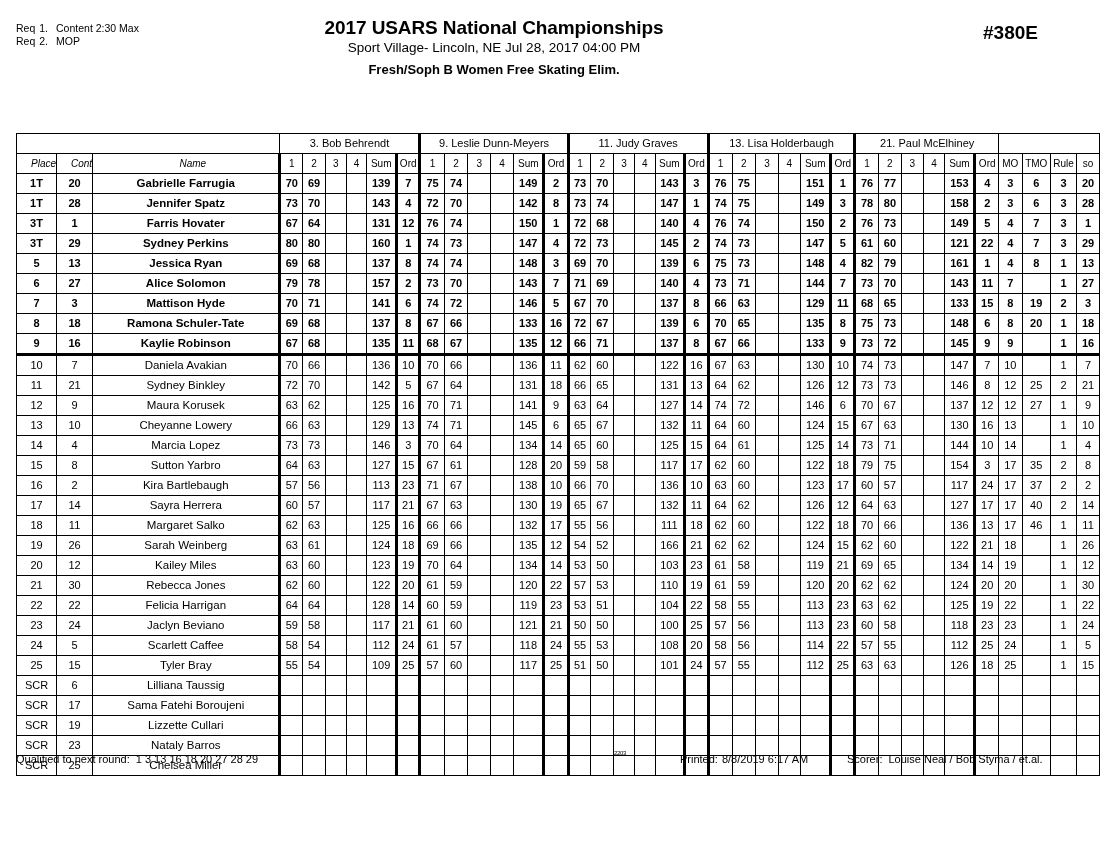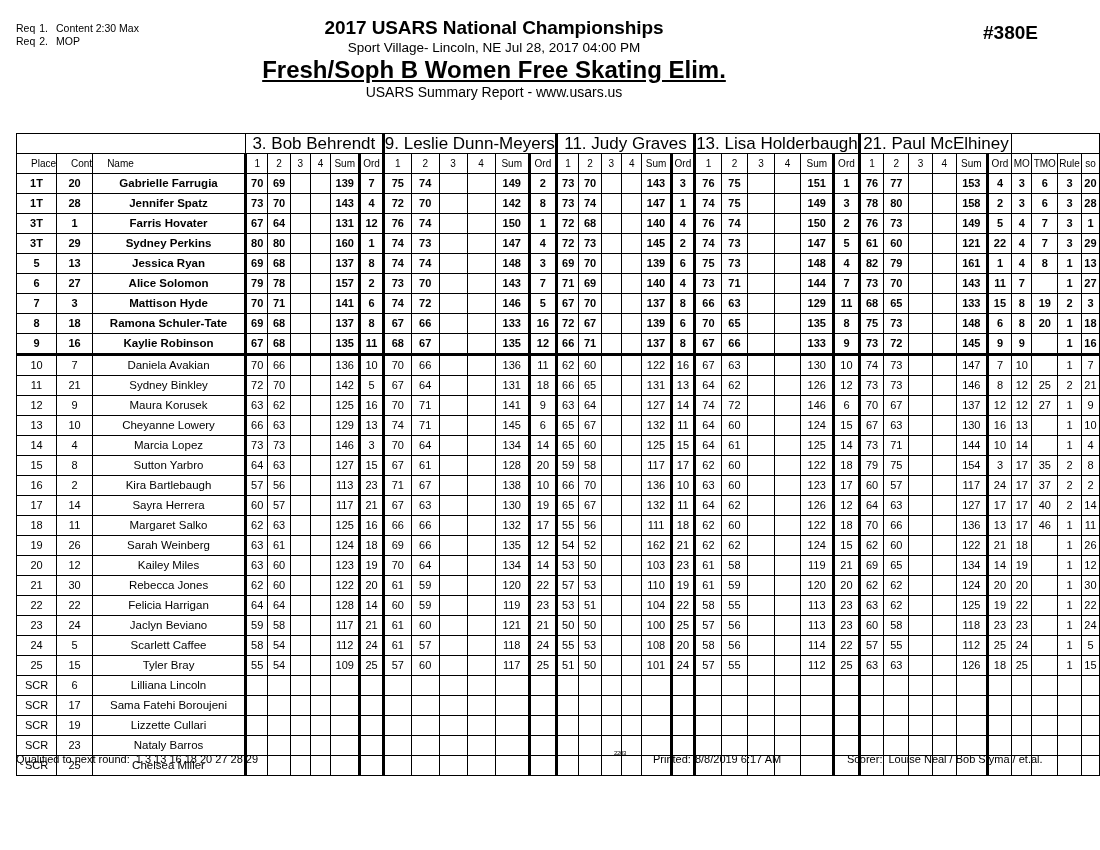--- a/index.html
+++ b/index.html
@@ -37,21 +37,21 @@
     text-align: center;
   }
   .hdr .h-title {
     font-size: 19px; font-weight: bold; letter-spacing: -0.1px;
     line-height: 23px;
   }
   .hdr .h-venue {
     font-size: 13.5px; line-height: 18px;
   }
   .hdr .h-event {
-    font-size: 24px; font-weight: bold; line-height: 25px; text-decoration: underline;
+    font-size: 13px; font-weight: bold; line-height: 25px;
   }
   .hdr .h-report {
     font-size: 14px; line-height: 21px;
   }
   .evt-number {
     position: absolute;
     right: 62px; top: 22px;
     font-size: 19px; font-weight: bold;
   }
 
@@ -82,33 +82,33 @@
   col.c-s     { width: 26px; }
   col.c-sum   { width: 32px; }
   col.c-ord   { width: 25px; }
   col.c-mo    { width: 26px; }
   col.c-tmo   { width: 30px; }
   col.c-rule  { width: 28px; }
   col.c-so    { width: 26px; }
 
   
   .judge-hdr td {
-    font-size: 17px;
+    font-size: 11px;
     text-align: left;
     padding-left: 5px;
     height: 20px; line-height: 20px;
   }
   td.blank-hdr { border: none; }
   td.judge-name { border: 1px solid #000; }
   td.tail-hdr { border: none; }
 
   
   .sub-hdr td { font-size: 10px; height: 19px; line-height: 19px; }
   .sub-hdr td.name-h, .sub-hdr td.place-h, .sub-hdr td.cont-h {
-    text-align: left; padding-left: 14px;
+    text-align: center; padding-left: 14px; font-style: italic;
   }
 
   
   .tk-l { border-left: 3px solid #000 !important; }
   .tk-b { border-bottom: 3px solid #000 !important; }
 
   
   td.v-place { font-size: 11px; }
   td.v-cont  { font-size: 11px; }
   td.v-name  { text-align: left; padding-left: 6px; font-size: 11.5px; }
@@ -124,21 +124,21 @@
     font-size: 11px;
     height: 16px;
   }
   .f-qual { position: absolute; left: 0; top: 0; white-space: nowrap; }
   .f-qual .f-q-lbl { margin-right: 6px; }
   .f-tiny {
     position: absolute; left: 598px; top: -3px;
     font-size: 6px; letter-spacing: -0.3px;
   }
   .f-printed { position: absolute; left: 637px; top: 0; white-space: nowrap; }
-  .f-printed .f-p-lbl { margin-right: 4px; }
+  .f-printed .f-p-lbl { margin-right: 4px; margin-left: 27px; }
   .f-scorer { position: absolute; left: 831px; top: 0; white-space: nowrap; }
   .f-scorer .f-s-lbl { margin-right: 6px; }
 </style>
 </head>
 <body>
 
 <div id="page">
 
   <div class="reqs">
     <span class="req-line">
@@ -146,21 +146,20 @@
     </span>
     <span class="req-line">
       <span class="req-lbl">Req</span><span class="req-num">2.</span><span class="req-txt">MOP</span>
     </span>
   </div>
 
   <div class="hdr">
     <div class="h-title">2017 USARS National Championships</div>
     <div class="h-venue">Sport Village- Lincoln, NE  Jul 28, 2017  04:00 PM</div>
     <div class="h-event">Fresh/Soph B Women Free Skating Elim.</div>
-    <div class="h-report">USARS Summary Report - www.usars.us</div>
   </div>
   <div class="evt-number">#380E</div>
 
   <div class="tbl-wrap">
     <table class="results">
       <colgroup id="colgroup-holder">
           <col class="c-place">
           <col class="c-cont">
           <col class="c-name">
           <col class="c-s">
@@ -964,21 +963,21 @@
             <td class="tk-l">69</td>
             <td class="">66</td>
             <td class=""></td>
             <td class=""></td>
             <td class="">135</td>
             <td class="v-ord tk-l">12</td>
             <td class="tk-l">54</td>
             <td class="">52</td>
             <td class=""></td>
             <td class=""></td>
-            <td class="">162</td>
+            <td class="">166</td>
             <td class="v-ord tk-l">21</td>
             <td class="tk-l">62</td>
             <td class="">62</td>
             <td class=""></td>
             <td class=""></td>
             <td class="">124</td>
             <td class="v-ord tk-l">15</td>
             <td class="tk-l">62</td>
             <td class="">60</td>
             <td class=""></td>
@@ -1220,21 +1219,21 @@
             <td class="">126</td>
             <td class="v-ord tk-l">18</td>
             <td class="">25</td>
             <td class=""></td>
             <td class="">1</td>
             <td class="">15</td>
           </tr>
           <tr>
             <td class="v-place">SCR</td>
             <td class="v-cont">6</td>
-            <td class="v-name">Lilliana Lincoln</td>
+            <td class="v-name">Lilliana Taussig</td>
             <td class="tk-l"></td>
             <td class=""></td>
             <td class=""></td>
             <td class=""></td>
             <td class=""></td>
             <td class="v-ord tk-l"></td>
             <td class="tk-l"></td>
             <td class=""></td>
             <td class=""></td>
             <td class=""></td>

